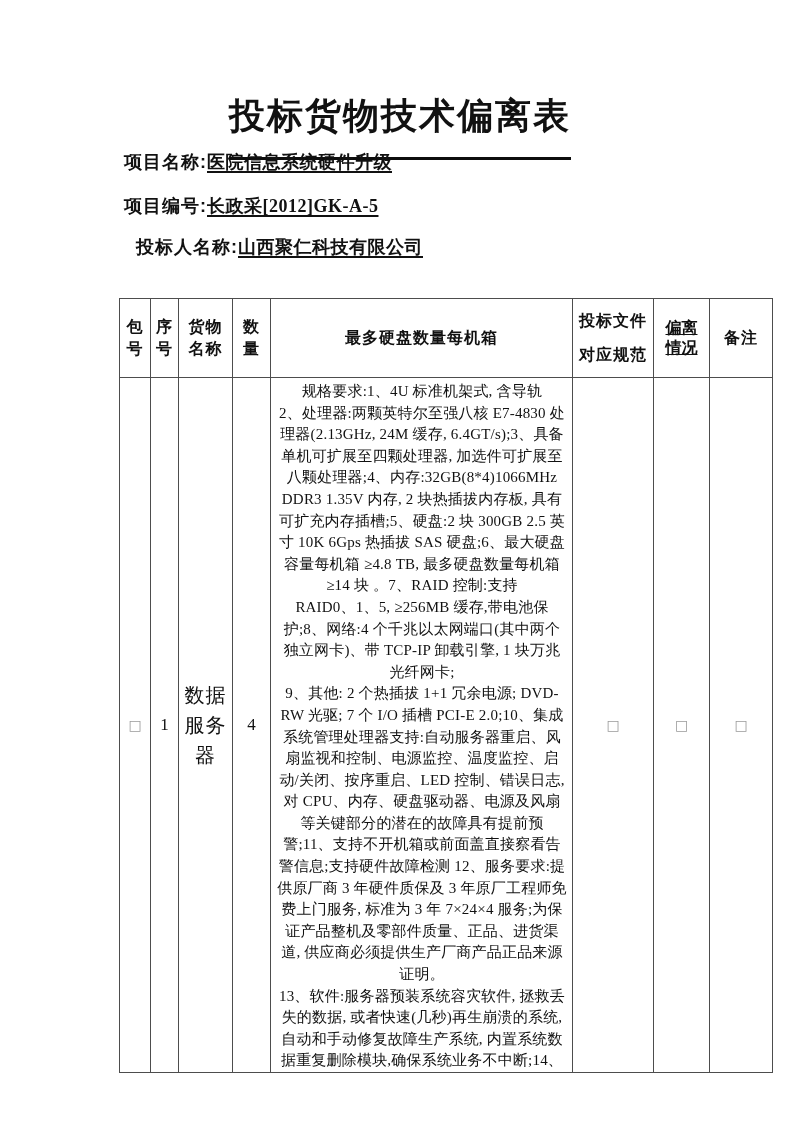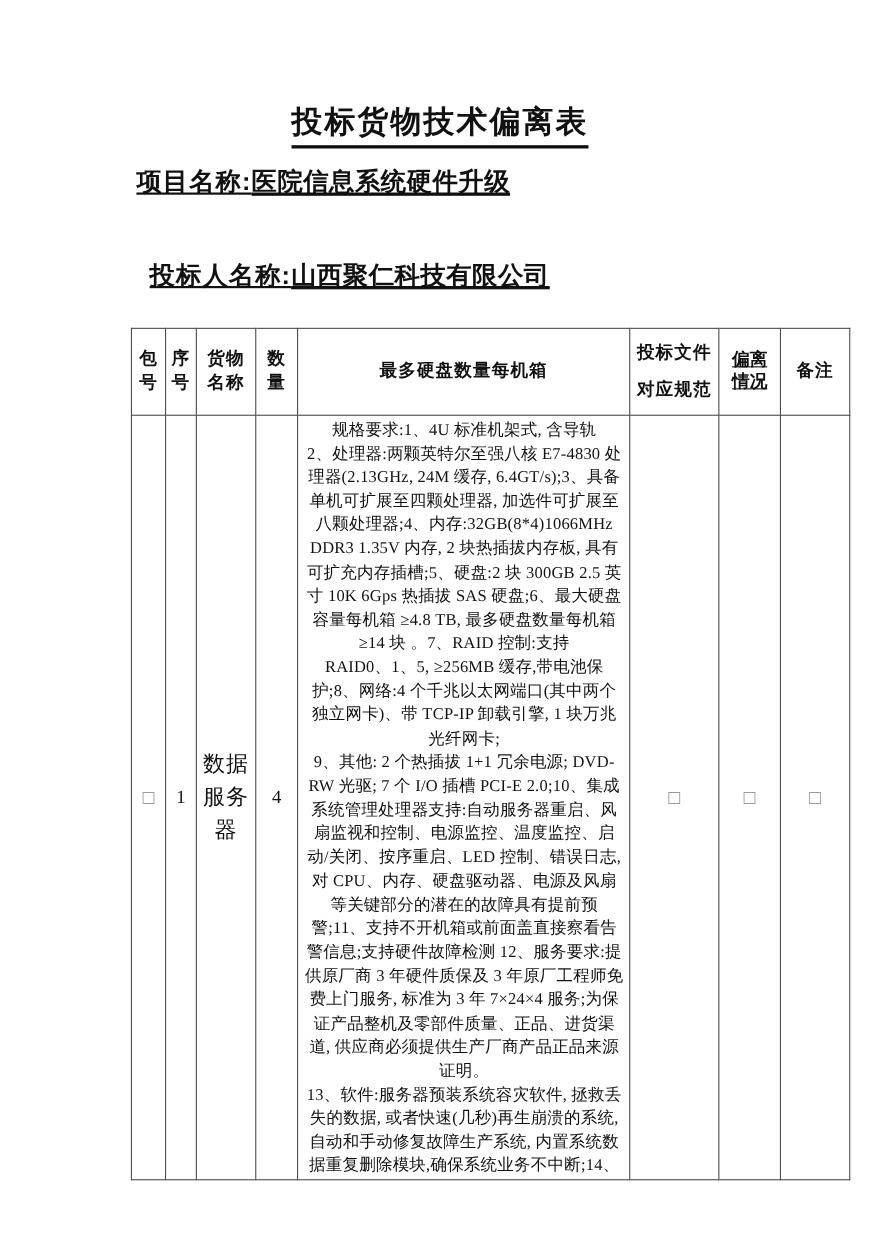--- a/index.html
+++ b/index.html
@@ -11,26 +11,26 @@
   }
   .page { position: absolute; inset: 0; background: #fff; }
 
   
   .doc-title-wrap {
     position: absolute; top: 92px; left: 0; width: 100%;
     text-align: center;
   }
   .doc-title {
     display: inline-block;
-    font-size: 28px; font-weight: bold; letter-spacing: 2px;
-    border-bottom: 3px solid #0d0d0d; padding-bottom: 2px;
+    font-size: 36px; font-weight: bold; letter-spacing: 2px;
+    border-bottom: 3px solid #0d0d0d; padding-bottom: 16px;
   }
 
   
-  .field { position: absolute; left: 124px; font-size: 23px; font-weight: bold; white-space: nowrap; text-decoration: underline; }
+  .field { position: absolute; left: 124px; font-size: 18px; font-weight: bold; white-space: nowrap; }
   .field-1 { top: 150px; }
   .field-2 { top: 194px; }
   .field-3 { top: 235px; margin-left: 12px; }
   .field .lbl { letter-spacing: 1px; }
   .field .val {
     text-decoration: underline;
     text-underline-offset: 3px;
     text-decoration-thickness: 1.5px;
     font-family: "Liberation Serif", "DejaVu Serif", serif;
     font-weight: bold;
@@ -94,20 +94,23 @@
 <div class="page">
 
   <div class="doc-title-wrap">
     <span class="doc-title">投标货物技术偏离表</span>
   </div>
 
   <div class="field field-1">
     <span class="lbl">项目名称:</span><span class="val">医院信息系统硬件升级</span>
   </div>
 
+  <div class="field field-2">
+    <span class="lbl">项目编号:</span><span class="val">长政采[2012]GK-A-5</span>
+  </div>
 
   <div class="field field-3">
     <span class="lbl">投标人名称:</span><span class="val">山西聚仁科技有限公司</span>
   </div>
 
   <table class="spec-table">
     <colgroup>
       <col style="width:31px">
       <col style="width:28px">
       <col style="width:54px">

